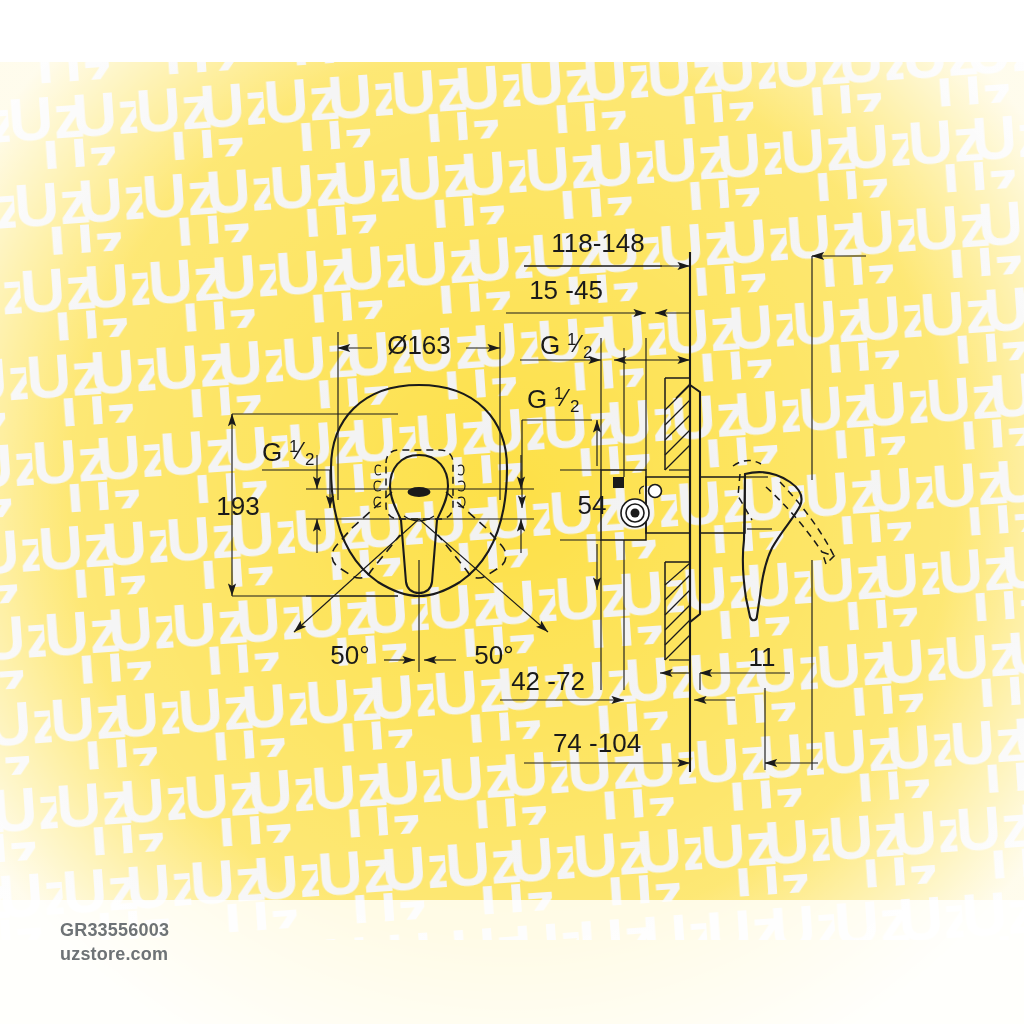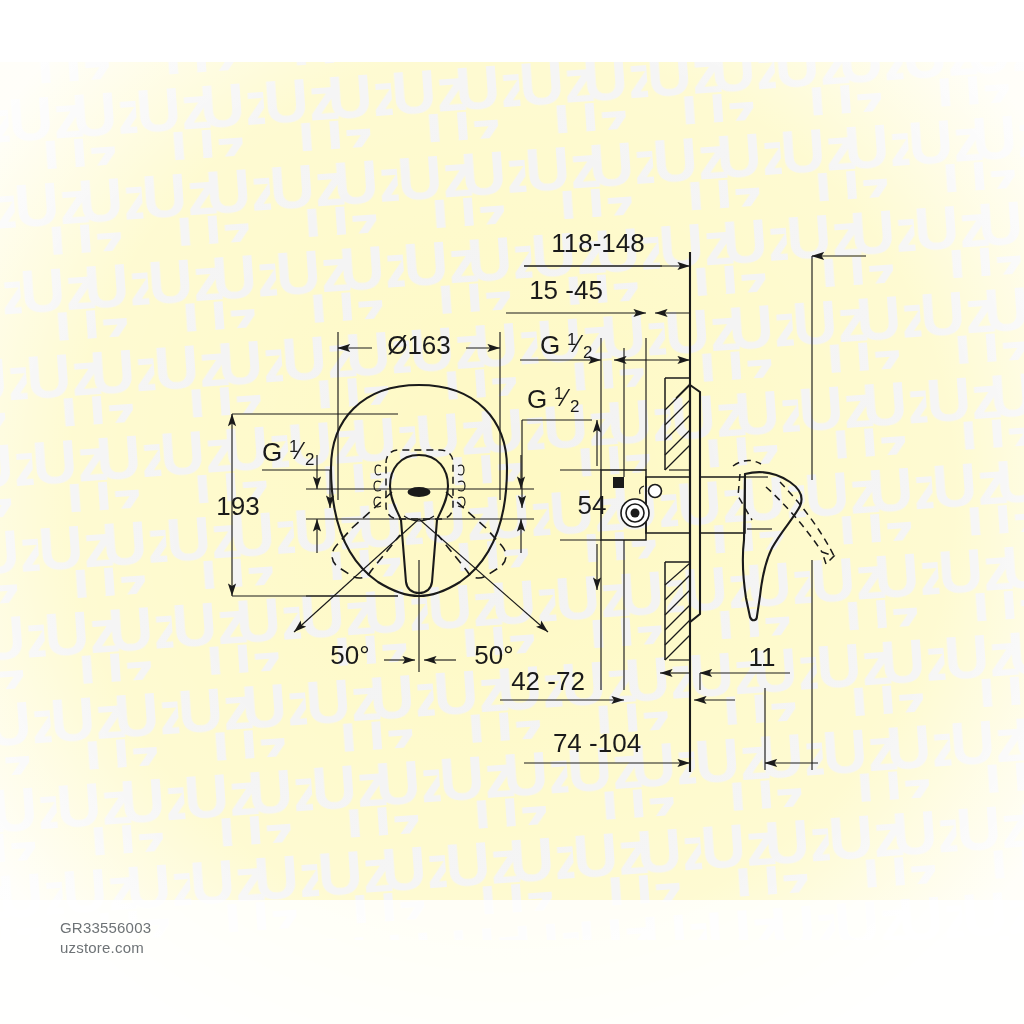--- a/index.html
+++ b/index.html
@@ -13,43 +13,44 @@
     height: 1024px;
     position: relative;
     font-family: "Liberation Sans", sans-serif;
     overflow: hidden;
   }
   #stage {
     position: absolute;
     left: 0; top: 0;
     width: 1024px;
     height: 1024px;
-    background: #fef9c3;
+    background: #fde047;
   }
   #watermark-layer {
     position: absolute;
     left: 0; top: 0;
     width: 1024px;
     height: 1024px;
     pointer-events: none;
   }
   #drawing-layer {
     position: absolute;
     left: 0; top: 0;
     width: 1024px;
     height: 1024px;
   }
   #footer-block {
     position: absolute;
     left: 60px;
     top: 918px;
     line-height: 1.35;
     color: #6e7376;
-    font-size: 15px;
+    font-size: 18px;
     letter-spacing: 0.2px;
+    font-weight: bold;
   }
   #footer-block div { white-space: pre; }
   .wm-text {
     font-family: "Liberation Sans", sans-serif;
     font-weight: bold;
     fill: #f2f2f2;
   }
 </style>
 </head>
 <body>

